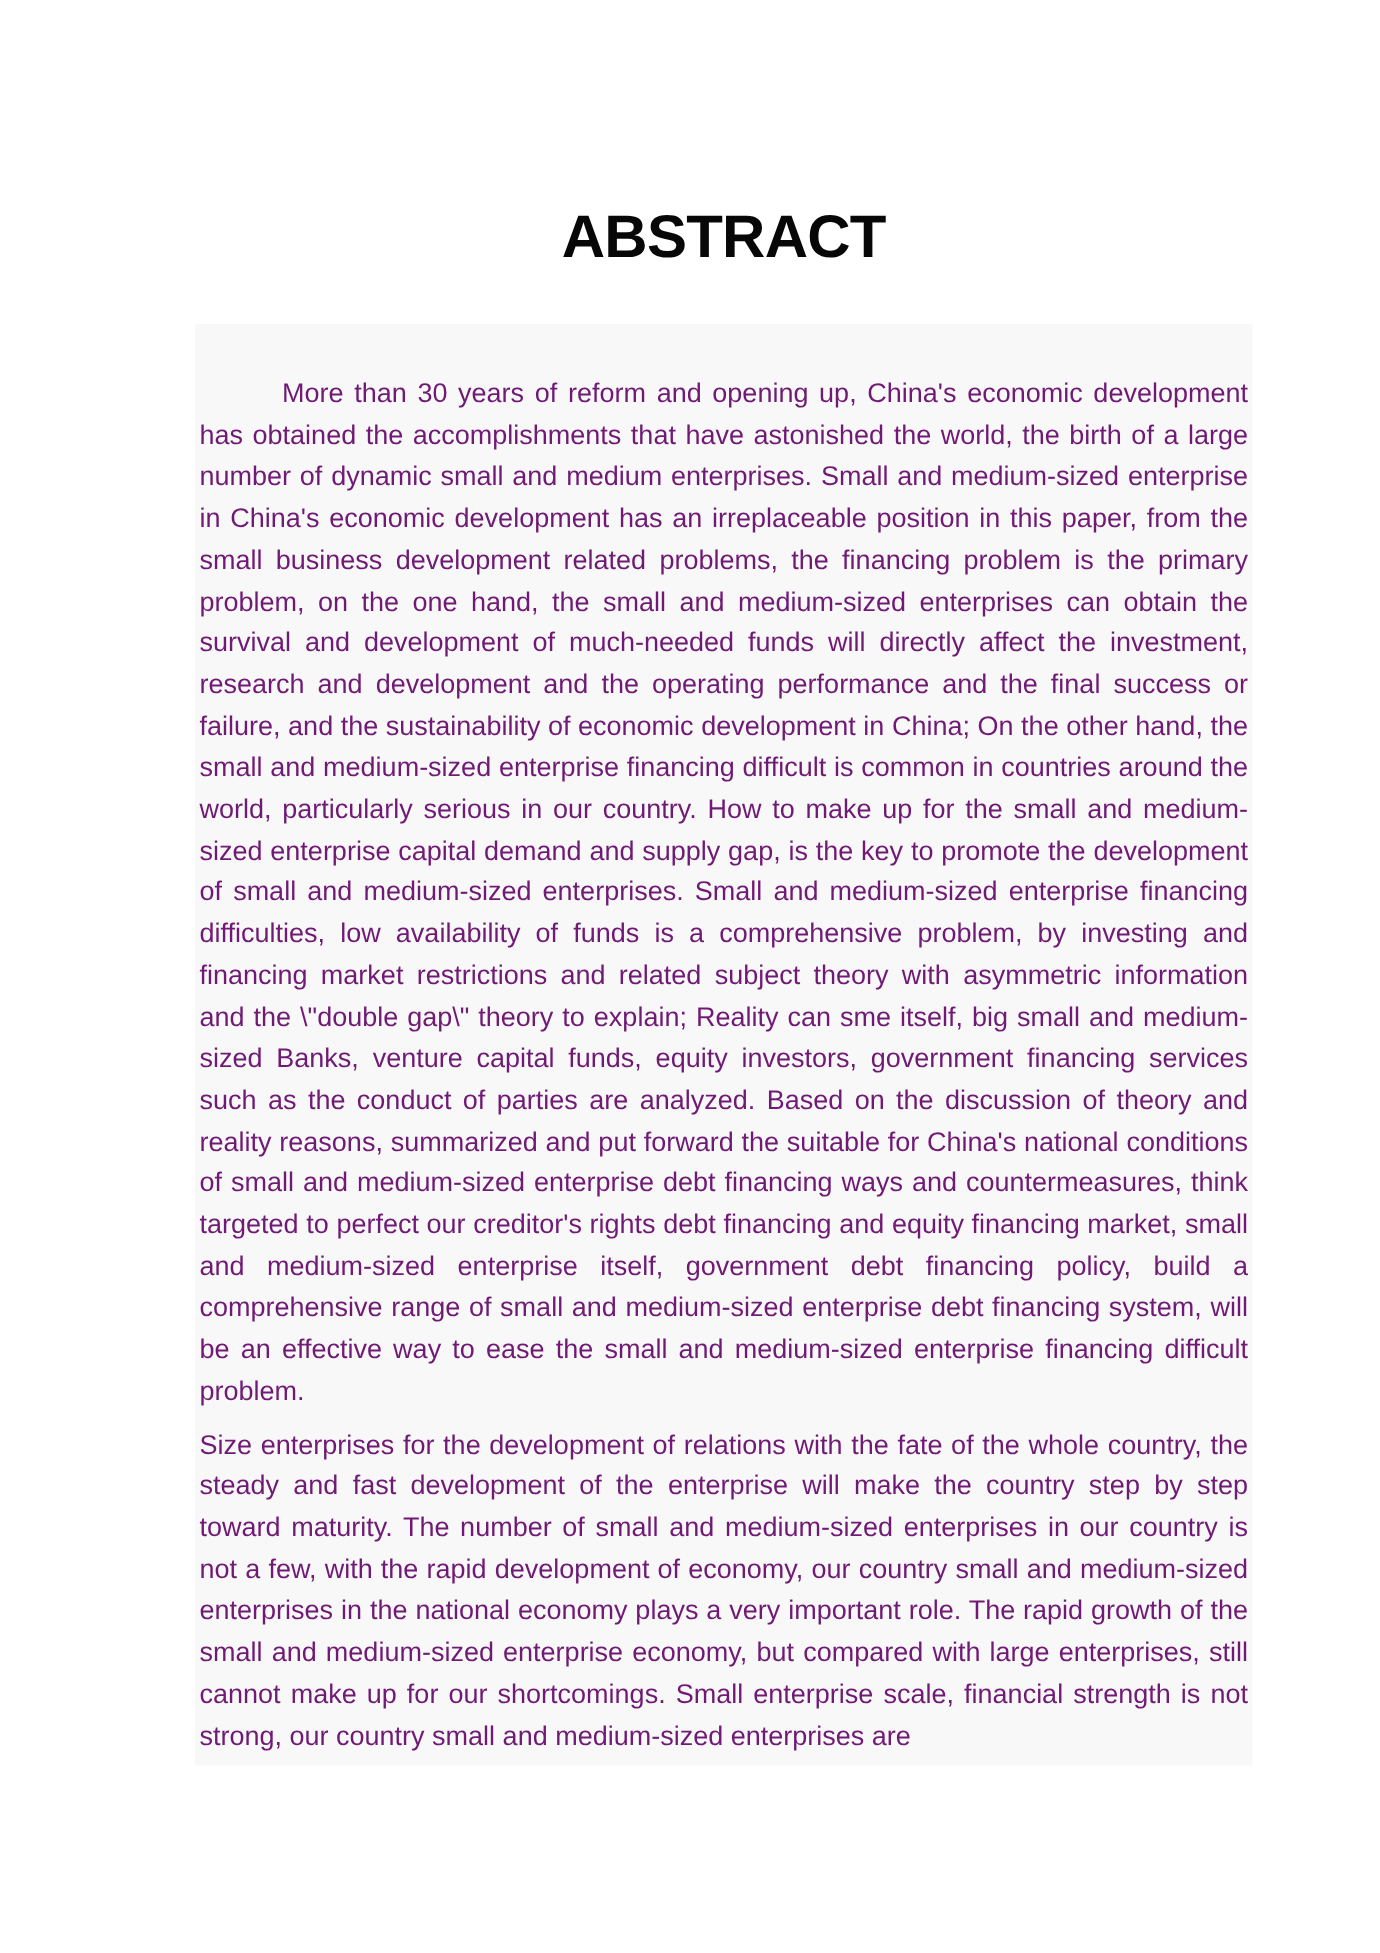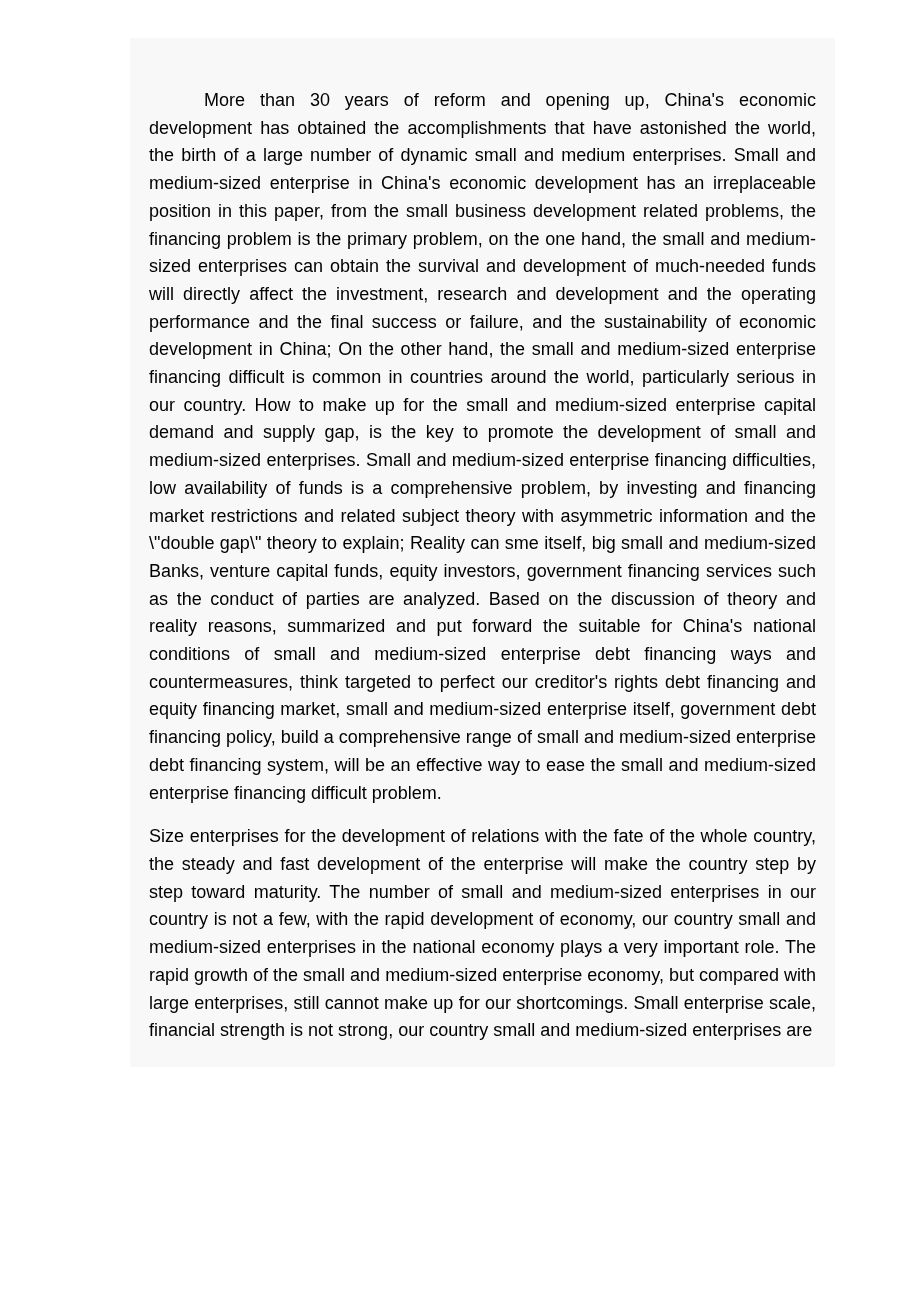--- a/index.html
+++ b/index.html
@@ -25,36 +25,37 @@
     line-height: 1;
     color: #070707;
     text-align: center;
   }
   .abstract-box {
     margin-top: 38px;
     background: #f8f8f8;
     padding: 33px 3px 6px 3px;
   }
   .para {
-    margin: 16px;
+    margin: 0;
     font-size: 18px;
     line-height: 27.7px;
-    color: #000000;
+    color: #701a75;
     text-align: justify;
   }
   .para.indented {
     text-indent: 55px;
   }
   .para + .para {
     margin-top: 8px;
   }
 </style>
 </head>
 <body>
 
 <div class="page">
   <div class="content">
+    <h1 class="title">ABSTRACT</h1>
     <div class="abstract-box">
       <p class="para indented">More than 30 years of reform and opening up, China's economic development has obtained the accomplishments that have astonished the world, the birth of a large number of dynamic small and medium enterprises. Small and medium-sized enterprise in China's economic development has an irreplaceable position in this paper, from the small business development related problems, the financing problem is the primary problem, on the one hand, the small and medium-sized enterprises can obtain the survival and development of much-needed funds will directly affect the investment, research and development and the operating performance and the final success or failure, and the sustainability of economic development in China; On the other hand, the small and medium-sized enterprise financing difficult is common in countries around the world, particularly serious in our country. How to make up for the small and medium-sized enterprise capital demand and supply gap, is the key to promote the development of small and medium-sized enterprises. Small and medium-sized enterprise financing difficulties, low availability of funds is a comprehensive problem, by investing and financing market restrictions and related subject theory with asymmetric information and the \"double gap\" theory to explain; Reality can sme itself, big small and medium-sized Banks, venture capital funds, equity investors, government financing services such as the conduct of parties are analyzed. Based on the discussion of theory and reality reasons, summarized and put forward the suitable for China's national conditions of small and medium-sized enterprise debt financing ways and countermeasures, think targeted to perfect our creditor's rights debt financing and equity financing market, small and medium-sized enterprise itself, government debt financing policy, build a comprehensive range of small and medium-sized enterprise debt financing system, will be an effective way to ease the small and medium-sized enterprise financing difficult problem.</p>
       <p class="para">Size enterprises for the development of relations with the fate of the whole country, the steady and fast development of the enterprise will make the country step by step toward maturity. The number of small and medium-sized enterprises in our country is not a few, with the rapid development of economy, our country small and medium-sized enterprises in the national economy plays a very important role. The rapid growth of the small and medium-sized enterprise economy, but compared with large enterprises, still cannot make up for our shortcomings. Small enterprise scale, financial strength is not strong, our country small and medium-sized enterprises are</p>
     </div>
   </div>
 </div>
 
 </body></html>

